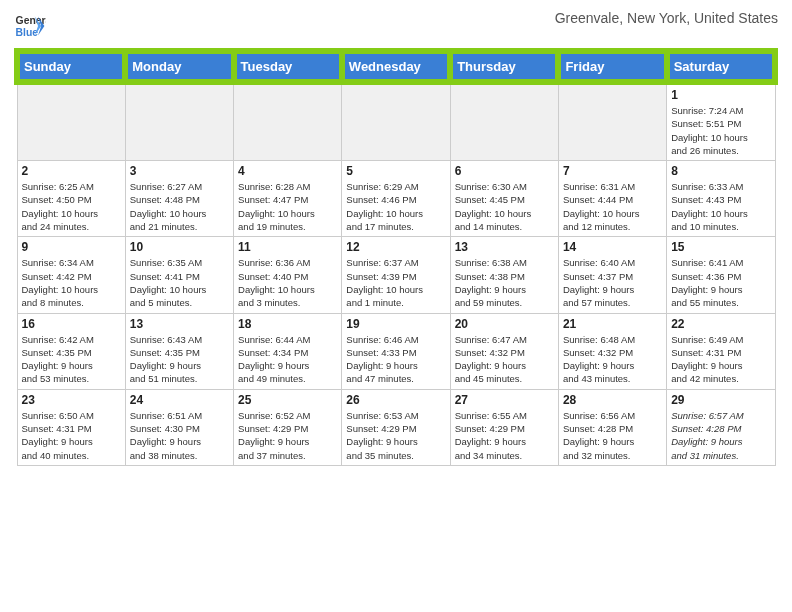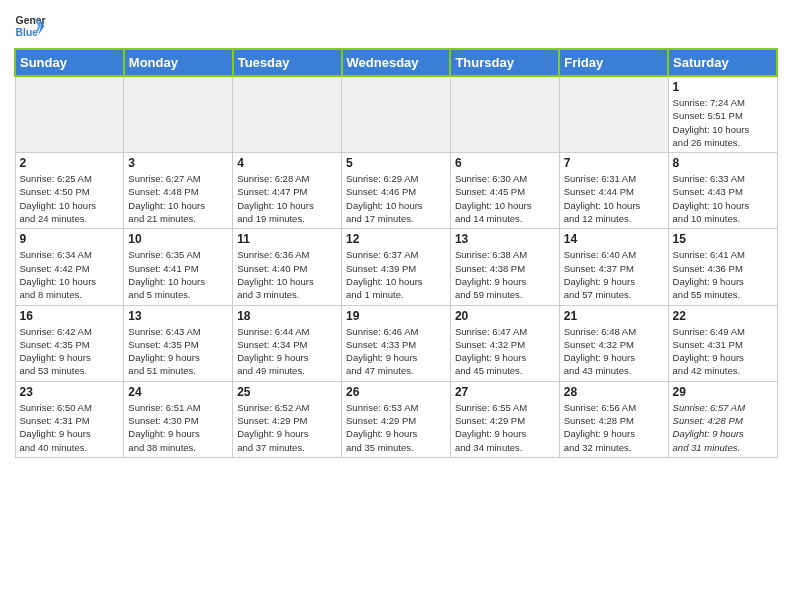--- a/index.html
+++ b/index.html
@@ -50,21 +50,21 @@
       border-collapse: collapse;
       table-layout: fixed;
     }
     .calendar-table thead tr th {
       background: #3a7fd5;
       color: #fff;
       font-size: 13px;
       font-weight: bold;
       padding: 5px 4px;
       text-align: left;
-      border: 2px solid #84cc16;
+      border: 6px solid #84cc16;
     }
     .calendar-table tbody tr td {
       border: 1px solid #ccc;
       vertical-align: top;
       padding: 3px 4px;
       font-size: 10px;
       color: #333;
       height: 74px;
       background: #fff;
     }
@@ -91,20 +91,21 @@
   <div class="header">
     <div class="logo">
       <svg class="logo-icon" viewBox="0 0 40 40">
         <text x="2" y="18" font-size="13" font-weight="bold" fill="#333" font-family="Arial">General</text>
         <text x="2" y="32" font-size="13" font-weight="bold" fill="#3a7fd5" font-family="Arial">Blue</text>
         <polygon points="30,8 38,20 30,32 34,20" fill="#3a7fd5"></polygon>
         <polygon points="26,8 34,20 26,32 30,20" fill="#5ba3f0"></polygon>
       </svg>
     </div>
     <div class="title-block">
+      <div class="location">Greenvale, New York, United States</div>
     </div>
   </div>
 
   <table class="calendar-table">
     <thead>
       <tr>
         <th>Sunday</th>
         <th>Monday</th>
         <th>Tuesday</th>
         <th>Wednesday</th>

